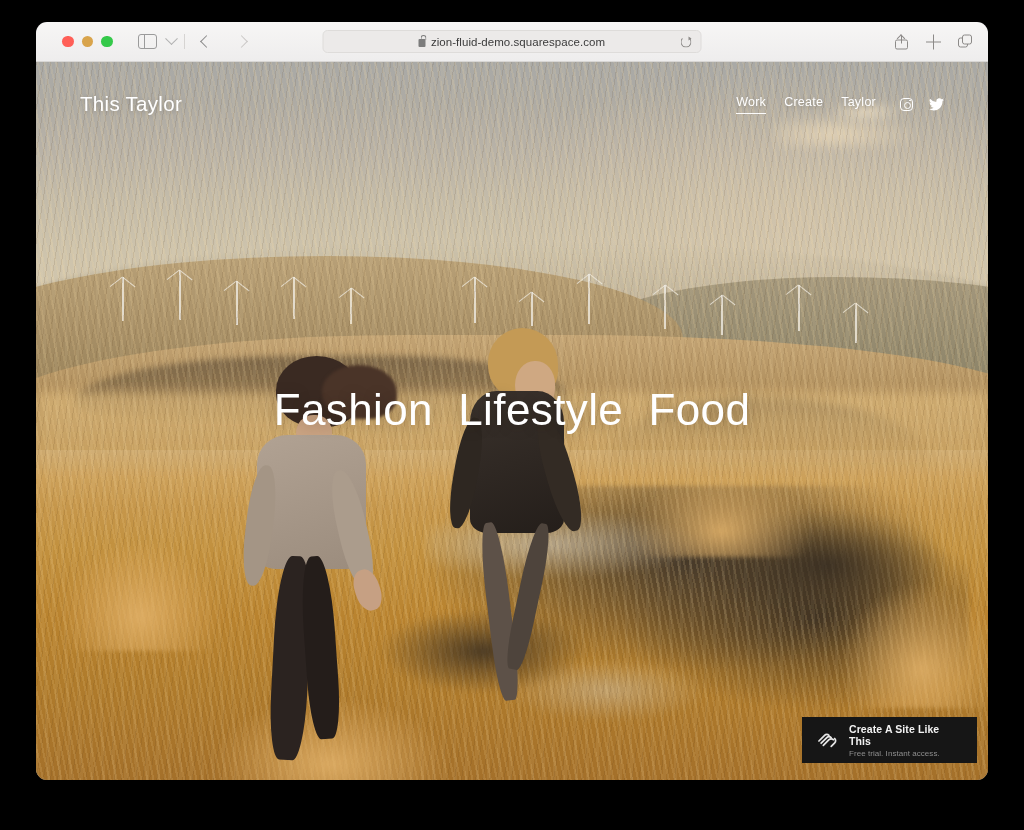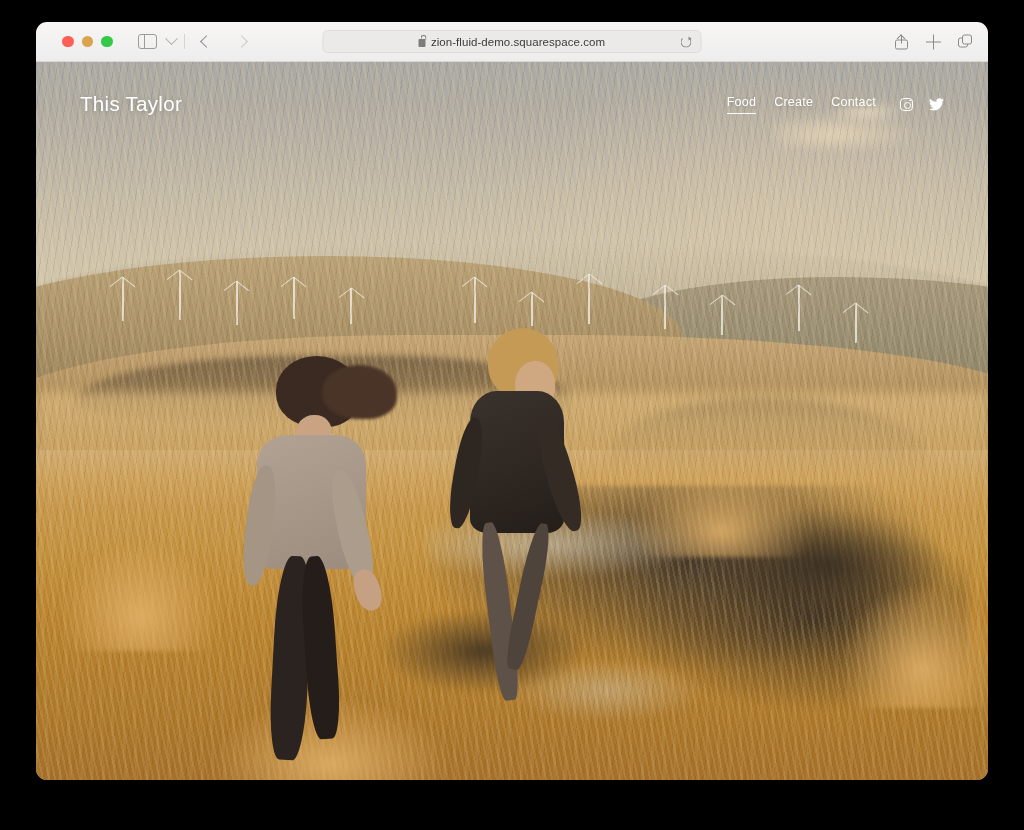--- a/index.html
+++ b/index.html
@@ -438,31 +438,48 @@
         <div class="arm" style="left:66%; top:23%; width:18%; height:32%; background:#332b24; transform:rotate(-16deg);"></div>
         <div class="leg" style="left:28%; top:52%; width:15%; height:48%; background:#5d5148; transform:rotate(-7deg);"></div>
         <div class="leg" style="left:48%; top:52%; width:14%; height:40%; background:#4e443c; transform:rotate(12deg);"></div>
       </div>
     </div>
 
     <div class="site-header">
       <div class="brand">This Taylor</div>
 
       <div class="nav">
-        <a class="nav-link active" href="#">Food</a>
+        <a class="nav-link active" href="#">Work</a>
         <a class="nav-link" href="#">Create</a>
-        <a class="nav-link" href="#">Contact</a>
+        <a class="nav-link" href="#">Taylor</a>
 
         <div class="social">
           <div class="ig"></div>
           <div class="tw">
             <svg width="15" height="13" viewBox="0 0 24 20" aria-hidden="true">
               <path fill="#ffffff" d="M24 2.4a9.6 9.6 0 0 1-2.83.78A4.94 4.94 0 0 0 23.34.38a9.87 9.87 0 0 1-3.13 1.2A4.92 4.92 0 0 0 11.8 6.03 13.97 13.97 0 0 1 1.67.9a4.93 4.93 0 0 0 1.52 6.57A4.88 4.88 0 0 1 .96 6.86v.06a4.93 4.93 0 0 0 3.95 4.83 4.96 4.96 0 0 1-2.22.09 4.93 4.93 0 0 0 4.6 3.42A9.88 9.88 0 0 1 0 17.3a13.94 13.94 0 0 0 7.55 2.2c9.05 0 14-7.5 14-14v-.64A9.98 9.98 0 0 0 24 2.4z"></path>
             </svg>
           </div>
         </div>
       </div>
     </div>
 
-
+    <div class="headline">Fashion  Lifestyle  Food</div>
+
+    <div class="badge">
+      <div class="logo">
+        <svg width="22" height="22" viewBox="0 0 24 24" aria-hidden="true">
+          <g fill="none" stroke="#e6e6e6" stroke-width="1.9" stroke-linecap="round" stroke-linejoin="round">
+            <path d="M3.2 13.1 L9.4 6.9 a3.3 3.3 0 0 1 4.7 0"></path>
+            <path d="M5.6 15.5 L11.8 9.3 a3.3 3.3 0 0 1 4.7 0"></path>
+            <path d="M8.0 17.9 L14.2 11.7 a3.3 3.3 0 0 1 4.7 0"></path>
+            <path d="M20.4 10.4 a3.3 3.3 0 0 1 0 4.7 L16.6 19"></path>
+          </g>
+        </svg>
+      </div>
+      <div class="txt">
+        <div class="t1">Create A Site Like This</div>
+        <div class="t2">Free trial. Instant access.</div>
+      </div>
+    </div>
 
   </div>
 </div>
 
 </body></html>

